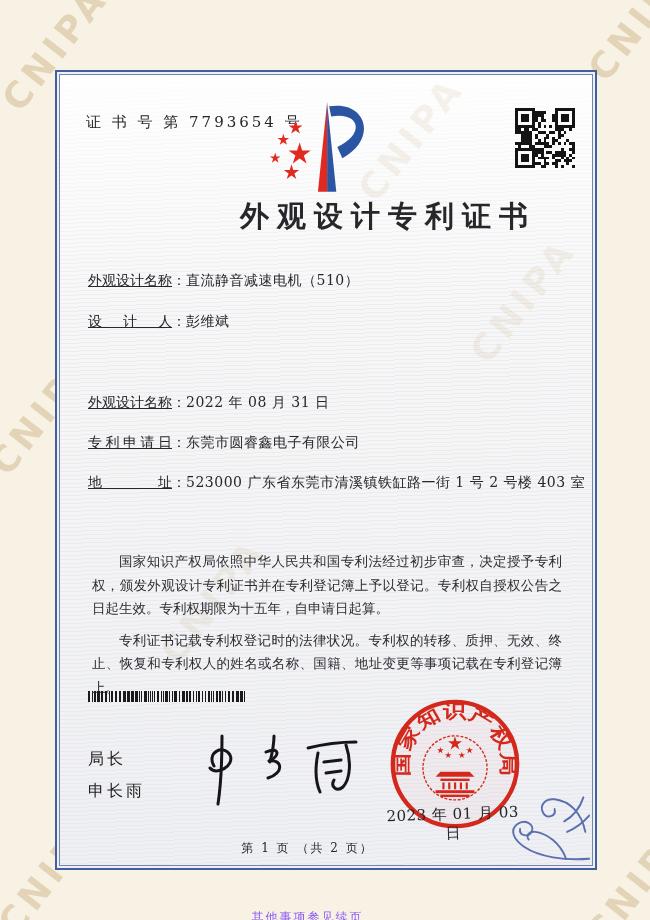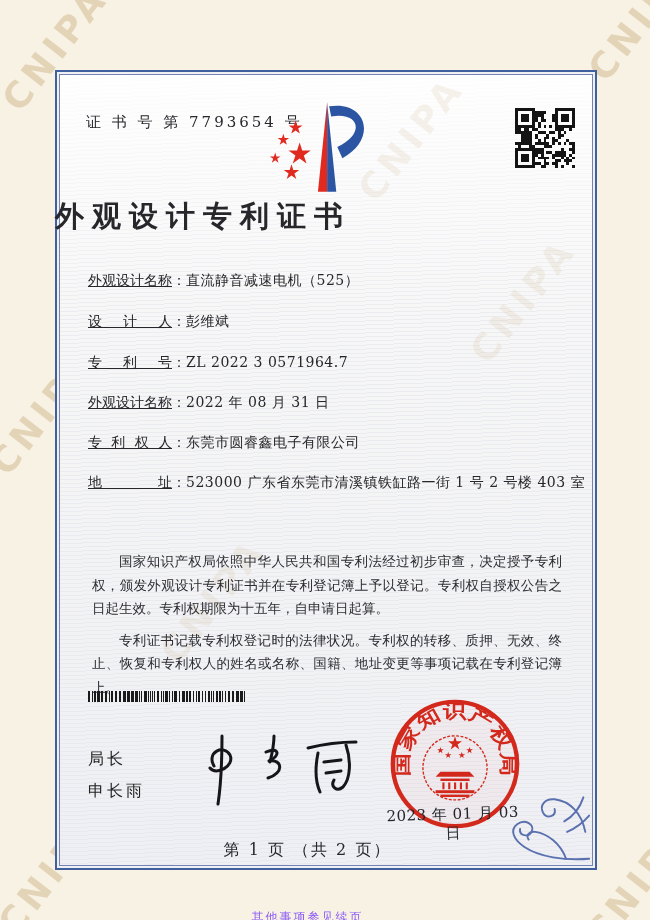--- a/index.html
+++ b/index.html
@@ -26,42 +26,42 @@
     background-color:#f7f7f5;
     background-image:
       linear-gradient(180deg, rgba(255,255,255,.92), rgba(246,246,249,.35) 30%, rgba(233,234,242,.6)),
       repeating-linear-gradient(178deg, rgba(105,115,165,.12) 0px, rgba(105,115,165,.12) 1px, transparent 1px, transparent 4px);
   }
   .flourish{position:absolute;left:497px;top:772px;width:96px;height:92px;}
   .cert-no{position:absolute;left:86px;top:113px;font-size:15px;letter-spacing:3px;}
   .logo{position:absolute;left:264px;top:100px;width:114px;height:94px;}
   .qr{position:absolute;left:515px;top:108px;width:60px;height:60px;}
   .title{
-    position:absolute;left:55px;top:197px;width:481px;text-align:left;
+    position:absolute;left:55px;top:197px;width:481px;text-align:right;
     font-size:29px;font-weight:bold;letter-spacing:8px;
   }
   .frow{position:absolute;left:88px;width:480px;font-size:14px;white-space:nowrap;}
   .fl{display:inline-block;width:84px;text-align:justify;text-align-last:justify;vertical-align:bottom;text-decoration:underline;}
   .fc{display:inline-block;}
   .fv{letter-spacing:.5px;}
   .grant2{position:absolute;left:244px;top:0;}
   .paras{
     position:absolute;left:84px;top:542px;width:486px;
     font-size:13.5px;line-height:23.5px;text-align:justify;color:#2c2c31;
   }
   .paras p{margin:8px;text-indent:2em;}
   .barcode{position:absolute;left:88px;top:691px;width:160px;height:11px;}
   .signer{position:absolute;left:88px;font-size:16px;letter-spacing:3px;color:#222;}
   .sig{position:absolute;left:182px;top:726px;width:200px;height:92px;}
   .seal{position:absolute;left:387px;top:696px;width:136px;height:136px;}
   .seal-date{
     position:absolute;left:383px;top:805px;width:140px;text-align:center;
     font-size:15px;letter-spacing:.5px;color:#25252d;transform:rotate(-2deg);z-index:5;
   }
-  .page-info{position:absolute;left:40px;top:840px;width:535px;text-align:center;font-size:16px;letter-spacing:2px;}
+  .page-info{position:absolute;left:40px;top:840px;width:535px;text-align:center;font-size:12px;letter-spacing:2px;}
   .note{position:absolute;left:40px;top:909px;width:535px;text-align:center;font-size:12px;letter-spacing:2px;color:#8b5cf6;}
 </style>
 </head>
 <body>
 
 <div class="page">
 
   <div class="wm out" style="left:-18px;top:28px">CNIPA</div>
   <div class="wm out" style="left:568px;top:-2px">CNIPA</div>
   <div class="wm out" style="left:-30px;top:392px">CNIPA</div>
@@ -343,33 +343,30 @@
       <rect x="9" y="20" width="1" height="1"></rect>
       <rect x="10" y="20" width="1" height="1"></rect>
       <rect x="14" y="20" width="1" height="1"></rect>
       <rect x="16" y="20" width="1" height="1"></rect>
       <rect x="20" y="20" width="1" height="1"></rect>
     </svg>
 
   <div class="title">外观设计专利证书</div>
 
   <div class="frow" style="top:272px">
-    <span class="fl">外观设计名称</span><span class="fc">：</span><span class="fv">直流静音减速电机（525）</span>
+    <span class="fl">外观设计名称</span><span class="fc">：</span><span class="fv">直流静音减速电机（510）</span>
   </div>
   <div class="frow" style="top:313px">
     <span class="fl">设计人</span><span class="fc">：</span><span class="fv">彭维斌</span>
   </div>
-  <div class="frow" style="top:354px">
-    <span class="fl">专利号</span><span class="fc">：</span><span class="fv">ZL 2022 3 0571964.7</span>
-  </div>
   <div class="frow" style="top:394px">
     <span class="fl">外观设计名称</span><span class="fc">：</span><span class="fv">2022 年 08 月 31 日</span>
   </div>
   <div class="frow" style="top:434px">
-    <span class="fl">专利权人</span><span class="fc">：</span><span class="fv">东莞市圆睿鑫电子有限公司</span>
+    <span class="fl">专利申请日</span><span class="fc">：</span><span class="fv">东莞市圆睿鑫电子有限公司</span>
   </div>
   <div class="frow" style="top:474px">
     <span class="fl">地址</span><span class="fc">：</span><span class="fv">523000 广东省东莞市清溪镇铁缸路一街 1 号 2 号楼 403 室</span>
   </div>
 
   <div class="paras">
     <p>国家知识产权局依照中华人民共和国专利法经过初步审查，决定授予专利权，颁发外观设计专利证书并在专利登记簿上予以登记。专利权自授权公告之日起生效。专利权期限为十五年，自申请日起算。</p>
     <p>专利证书记载专利权登记时的法律状况。专利权的转移、质押、无效、终止、恢复和专利权人的姓名或名称、国籍、地址变更等事项记载在专利登记簿上。</p>
   </div>
 

